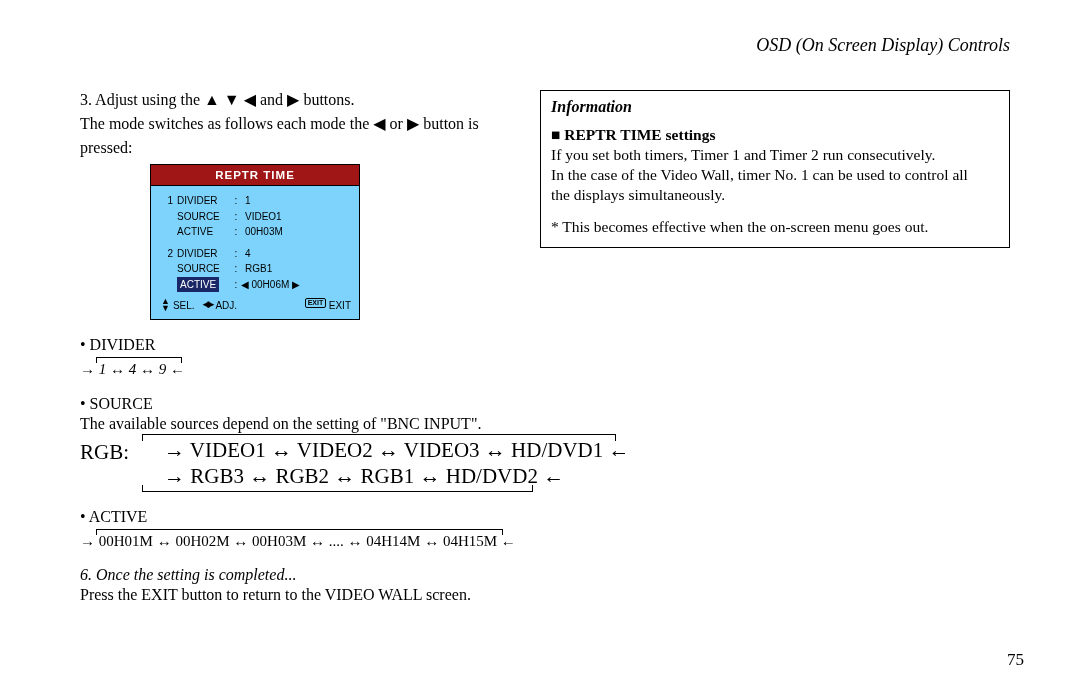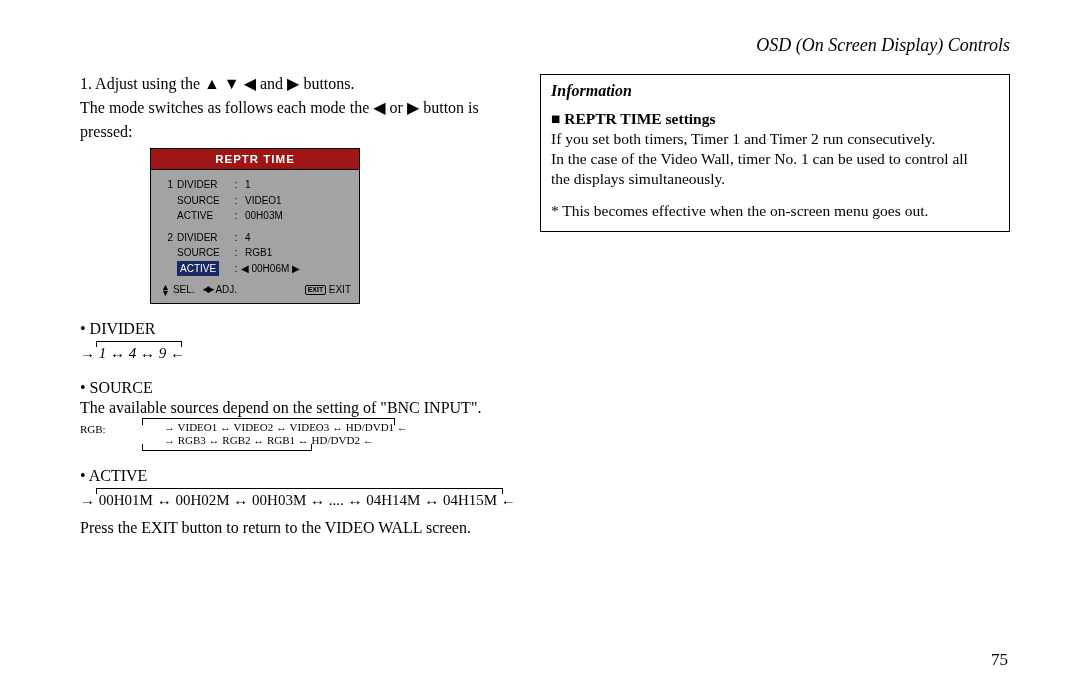--- a/index.html
+++ b/index.html
@@ -11,39 +11,39 @@
     position: relative;
     color: #000;
   }
   .page {
     padding: 35px 70px 40px 80px;
   }
   .header {
     text-align: right;
     font-style: italic;
     font-size: 18px;
-    margin-bottom: 18px;
+    margin-bottom: 34px;
   }
   .columns {
     display: flex;
     gap: 20px;
   }
   .col-left {
     width: 440px;
     font-size: 16px;
     line-height: 1.25;
   }
   .col-right {
     flex: 1;
   }
   .para { margin-bottom: 4px; }
   .osd-box {
     width: 210px;
     margin: 6px 0 10px 70px;
-    background: #a3a3a3;
+    background: #7dd3fc;
   }
   .osd-title {
     background: #a01616;
     color: #fff;
     font-family: Arial, sans-serif;
     font-size: 11.5px;
     font-weight: bold;
     letter-spacing: 1px;
     text-align: center;
     padding: 3px 0;
@@ -80,32 +80,32 @@
   }
   .exit-icon {
     border: 1px solid #000;
     font-size: 7px;
     padding: 0px 1.5px;
     font-weight: bold;
     border-radius: 2px;
     display: inline-block;
     line-height: 1.1;
   }
-  .osd-footer .grp { display: flex; align-items: center; gap: 3px; }
+  .osd-footer .grp { display: flex; align-items: flex-start; gap: 3px; }
   .cycle {
     margin: 2px 0 8px 0;
     font-size: 15px;
     position: relative;
   }
   .cycle-small .cycle-content { font-size: 15px; white-space: nowrap; }
   .cycle1 {
     width: 114px;
     font-style: italic;
   }
-  .rgb-row { white-space: nowrap; font-size: 11px; }
+  .rgb-row { white-space: nowrap; font-size: 21px; }
   .rgb-line1, .rgb-line2 {
     white-space: nowrap;
   }
   .info-box {
     border: 1px solid #000;
     padding: 6px 22px 10px 10px;
     font-size: 15.5px;
     line-height: 1.28;
   }
   .info-title {
@@ -117,21 +117,21 @@
   .info-sub {
     font-weight: bold;
     font-size: 15.5px;
     margin-bottom: 0;
   }
   .bullet { margin-top: 15px; }
   .step6 { font-style: italic; margin-top: 14px; }
   .pagenum {
     position: absolute;
     bottom: 28px;
-    right: 72px;
+    right: 56px;
     font-size: 17px;
   }
   .bar-wrap { display:inline-block; position:relative; }
   .bar-top {
     position:absolute; top:0; left:16px; right:12px; height:1px; background:#000;
   }
   .corner-tl { position:absolute; top:0; left:16px; width:1px; height:6px; background:#000; }
   .corner-tr { position:absolute; top:0; right:12px; width:1px; height:6px; background:#000; }
   .content-row { padding-top:3px; }
   .tri-up::before{content:"▲";}
@@ -153,21 +153,21 @@
   .rgb-content { padding: 3px 0 3px 0; margin-left: 36px;}
 </style>
 </head>
 <body>
 
 <div class="page">
   <div class="header">OSD (On Screen Display) Controls</div>
 
   <div class="columns">
     <div class="col-left">
-      <div class="para">1. Adjust using the ▲ ▼ ◀ and ▶ buttons.</div>
+      <div class="para">3. Adjust using the ▲ ▼ ◀ and ▶ buttons.</div>
       <div class="para">The mode switches as follows each mode the ◀ or ▶ button is</div>
       <div class="para">pressed:</div>
 
       <div class="osd-box">
         <div class="osd-title">REPTR TIME</div>
         <div class="osd-body">
           <div class="osd-row">
             <span class="osd-num">1</span>
             <span class="osd-label">DIVIDER</span>
             <span class="osd-colon">:</span>
@@ -247,20 +247,21 @@
       </div>
 
       <div class="bullet">• ACTIVE</div>
       <div class="cycle">
         <span class="bar-wrap" style="width:435px;">
           <span class="bar-top"></span><span class="corner-tl"></span><span class="corner-tr"></span>
           <div class="content-row active-arrows">→ 00H01M ↔ 00H02M ↔ 00H03M ↔ .... ↔ 04H14M ↔ 04H15M ←</div>
         </span>
       </div>
 
+      <div class="step6">6. Once the setting is completed...</div>
       <div>Press the EXIT button to return to the VIDEO WALL screen.</div>
     </div>
 
     <div class="col-right">
       <div class="info-box">
         <div class="info-title">Information</div>
         <div class="info-sub">■ REPTR TIME settings</div>
         <div>If you set both timers, Timer 1 and Timer 2 run consecutively.</div>
         <div>In the case of the Video Wall, timer No. 1 can be used to control all the displays simultaneously.</div>
         <div style="height:12px;"></div>

